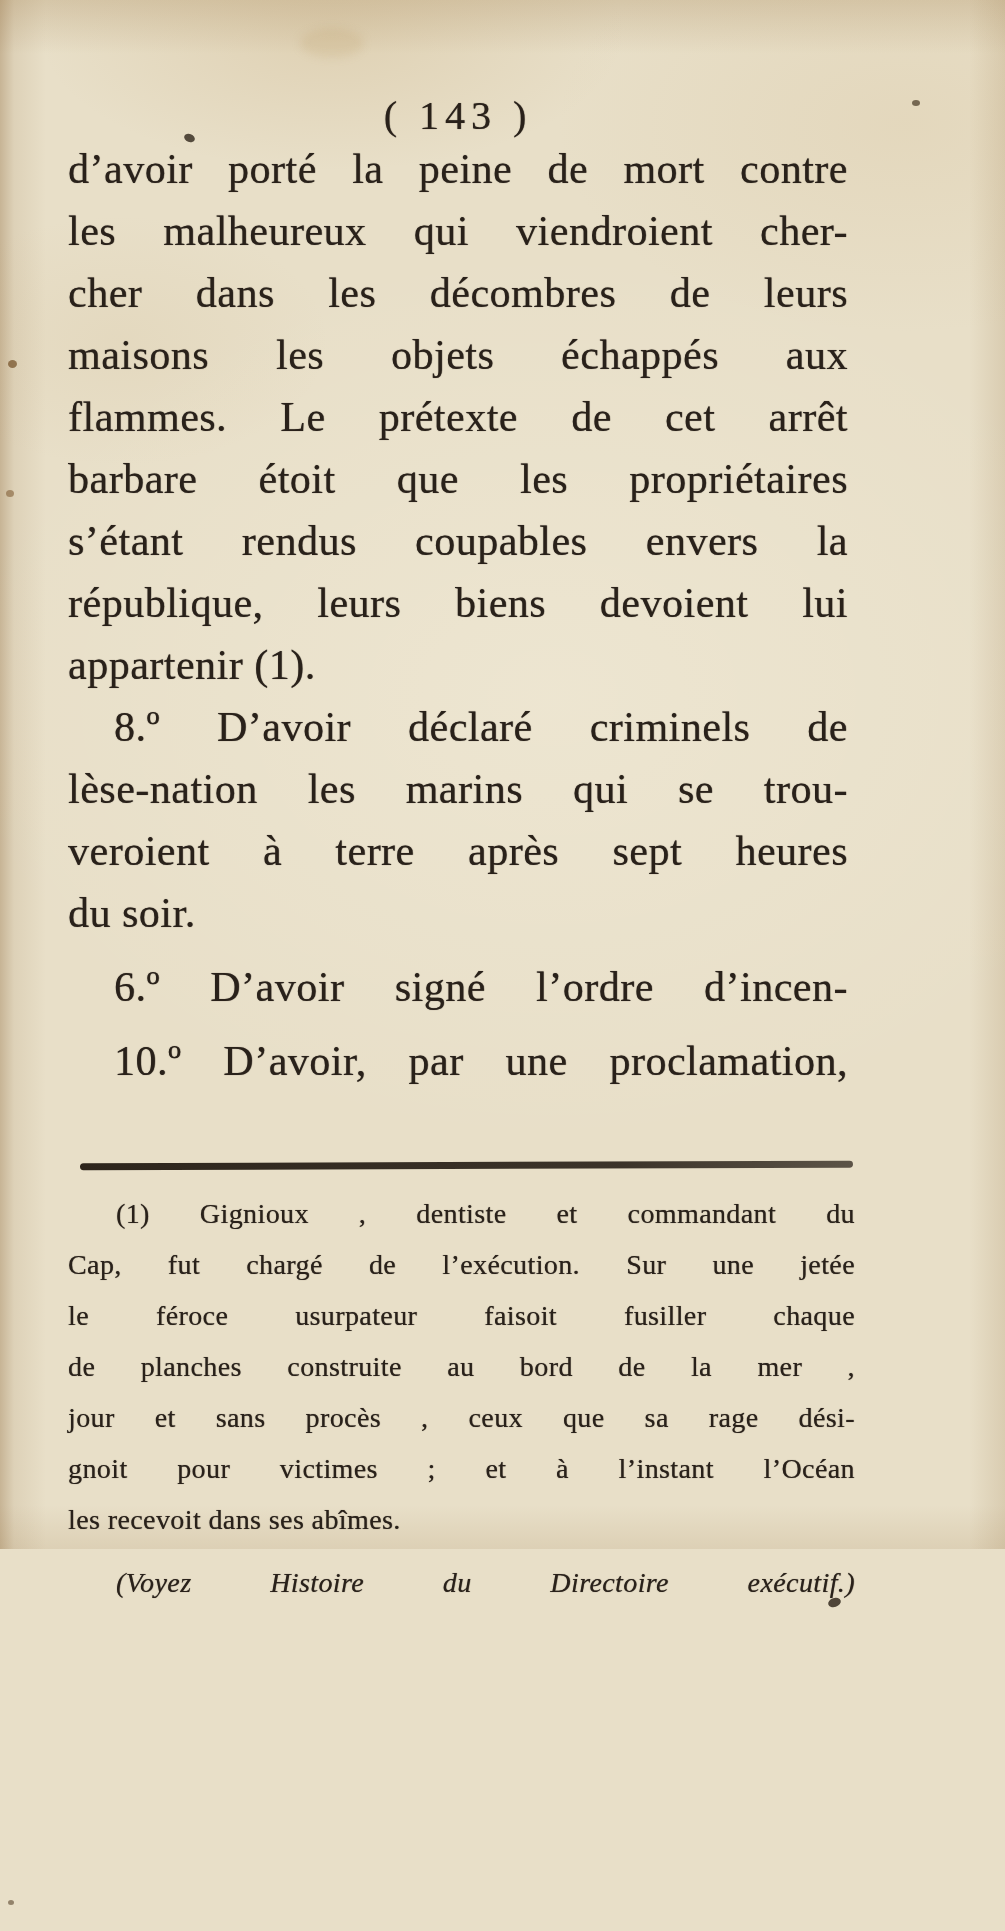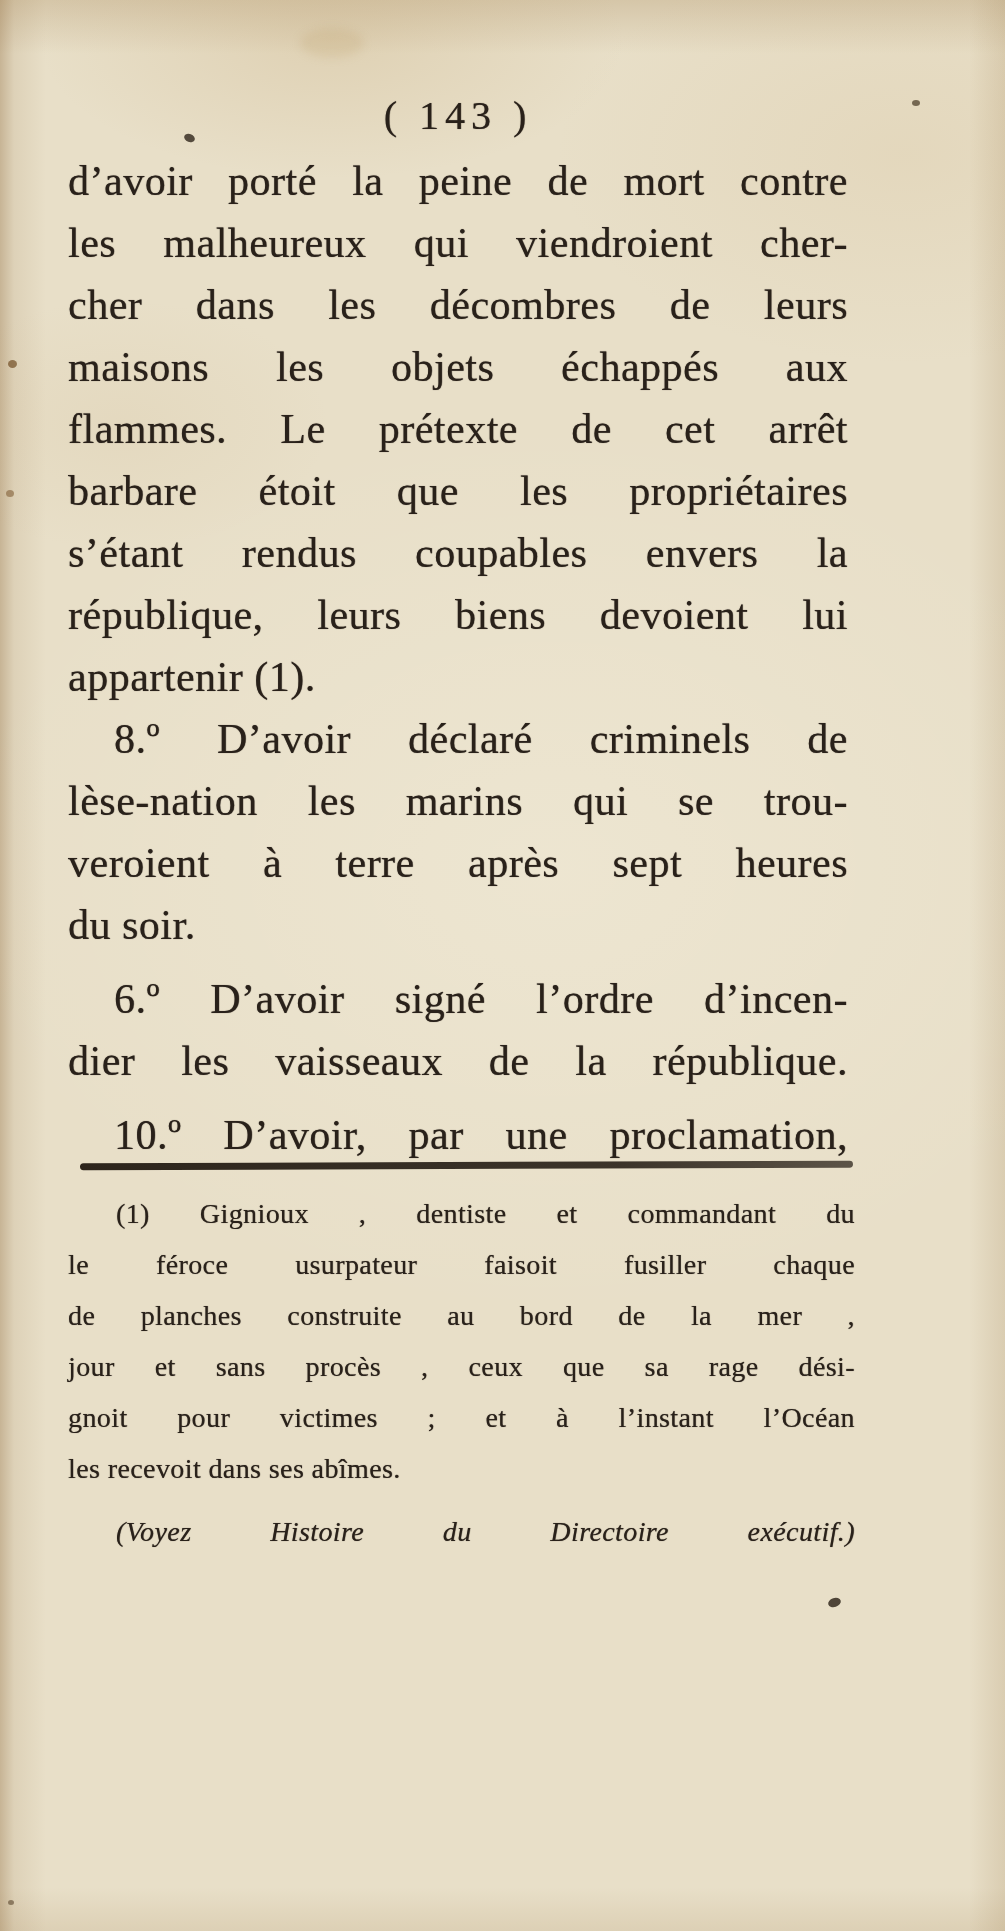--- a/index.html
+++ b/index.html
@@ -9,21 +9,21 @@
   }
   html,body{margin:0;padding:0;}
   body{
     width:1005px;height:1931px;
     font-family:"Liberation Serif", serif;
     background:var(--paper);
     overflow:hidden;
   }
   .page{
     position:relative;
-    width:1005px;height:1931px;
+    width:1005px;height:1549px;
     color:var(--ink);
     background:
       radial-gradient(420px 200px at 33% 2%, rgba(186,152,98,.20), transparent 70%),
       radial-gradient(500px 300px at 90% 8%, rgba(200,170,120,.14), transparent 70%),
       radial-gradient(300px 180px at 12% 22%, rgba(190,160,110,.10), transparent 70%),
       radial-gradient(800px 600px at 55% 45%, rgba(255,252,240,.22), transparent 75%),
       linear-gradient(90deg, rgba(145,110,66,.38) 0px, rgba(145,110,66,.12) 14px, rgba(145,110,66,0) 46px),
       linear-gradient(270deg, rgba(160,130,85,.20) 0px, rgba(160,130,85,0) 36px),
       linear-gradient(180deg, rgba(170,140,95,.30) 0px, rgba(170,140,95,0) 54px),
       linear-gradient(0deg, rgba(170,140,95,.18) 0px, rgba(170,140,95,0) 44px),
@@ -32,21 +32,20 @@
   .pg-header{
     position:absolute; left:68px; top:92px; width:780px;
     text-align:center;
     font-size:40px; letter-spacing:6px;
     text-shadow:0 0 1px rgba(41,33,26,.55), .5px 0 rgba(41,33,26,.3);
   }
   .body-text{
     position:absolute; left:68px; top:138px; width:780px;
     font-size:42px; line-height:62px; letter-spacing:.5px;
     text-shadow:0 0 1px rgba(41,33,26,.55), .5px 0 rgba(41,33,26,.3);
-    margin-top:12px;
   }
   .footnote{
     position:absolute; left:68px; top:1188px; width:787px;
     font-size:28px; line-height:51px; letter-spacing:.4px;
     text-shadow:0 0 1px rgba(41,33,26,.5), .4px 0 rgba(41,33,26,.28);
   }
   .tline{white-space:normal;}
   .just{text-align:justify; text-align-last:justify;}
   .ind{text-indent:46px;}
   .footnote .ind{text-indent:48px;}
@@ -82,28 +81,28 @@
       <div class="tline just">flammes. Le prétexte de cet arrêt</div>
       <div class="tline just">barbare étoit que les propriétaires</div>
       <div class="tline just">s’étant rendus coupables envers la</div>
       <div class="tline just">république, leurs biens devoient lui</div>
       <div class="tline">appartenir (1).</div>
       <div class="tline just ind">8.º D’avoir déclaré criminels de</div>
       <div class="tline just">lèse-nation les marins qui se trou-</div>
       <div class="tline just">veroient à terre après sept heures</div>
       <div class="tline">du soir.</div>
       <div class="tline just ind gap">6.º D’avoir signé l’ordre d’incen-</div>
-      <div class="tline just">dier les vaisseaux de la république.</div>
       <div class="tline just ind gap">10.º D’avoir, par une proclamation,</div>
     </div>
 
   <div class="rule"></div>
 
   <div class="footnote">
       <div class="tline just ind">(1) Gignioux , dentiste et commandant du</div>
+      <div class="tline just">Cap, fut chargé de l’exécution. Sur une jetée</div>
       <div class="tline just">le féroce usurpateur faisoit fusiller chaque</div>
       <div class="tline just">de planches construite au bord de la mer ,</div>
       <div class="tline just">jour et sans procès , ceux que sa rage dési-</div>
       <div class="tline just">gnoit pour victimes ; et à l’instant l’Océan</div>
       <div class="tline">les recevoit dans ses abîmes.</div>
       <div class="tline just ind ital gap">(Voyez Histoire du Directoire exécutif.)</div>
     </div>
 
   <div class="speck sp1"></div>
   <div class="speck sp2"></div>

